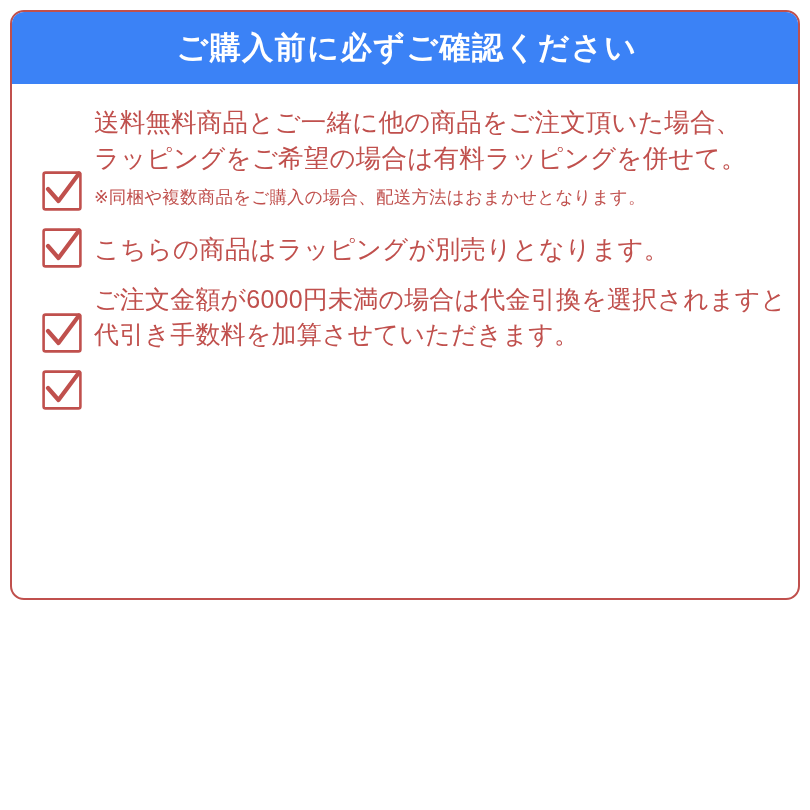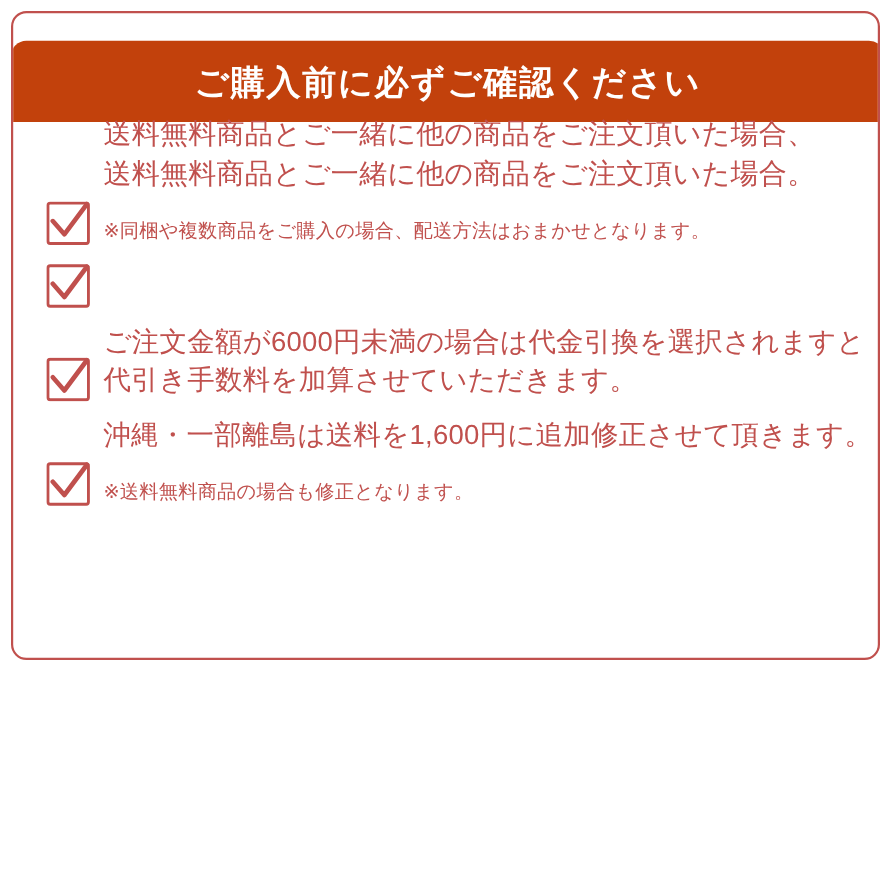--- a/index.html
+++ b/index.html
@@ -26,27 +26,26 @@
     background: #ffffff;
     overflow: hidden;
   }
 
   .header-bar {
     position: absolute;
     left: -2px;
     top: -2px;
     width: 794px;
     height: 74px;
-    background: #c2410c;
+    background: #3b82f6;
     border-top-left-radius: 14px;
     border-top-right-radius: 14px;
     display: flex;
     align-items: center;
     justify-content: center;
-    margin-top: 27px;
   }
 
   .header-title {
     color: #ffffff;
     font-size: 31px;
     font-weight: bold;
     letter-spacing: 1.5px;
     line-height: 1;
   }
 
@@ -86,21 +85,21 @@
     white-space: nowrap;
     letter-spacing: 0.2px;
   }
 
   .note {
     color: #c0504d;
     font-size: 17.5px;
     line-height: 1.5;
     white-space: nowrap;
     letter-spacing: 0.2px;
-    margin-top: 20px;
+    margin-top: 8px;
   }
 
   .item-3 .line { font-size: 25px; }
   .item-4 .line { font-size: 25px; }
 </style>
 </head>
 <body>
 
 <div id="notice-card">
 
@@ -112,33 +111,34 @@
 
     <div class="item item-1">
       <span class="check-icon">
         <svg width="40" height="40" viewBox="0 0 40 40" aria-hidden="true">
           <rect x="1.6" y="1.6" width="36.8" height="36.8" rx="2" fill="none" stroke="#c0504d" stroke-width="2.6"></rect>
           <path d="M6 18 L16.5 30 L37 2.5" fill="none" stroke="#c0504d" stroke-width="4.2" stroke-linecap="round" stroke-linejoin="round"></path>
         </svg>
       </span>
       <div class="item-body">
         <div class="line">送料無料商品とご一緒に他の商品をご注文頂いた場合、</div>
-        <div class="line">送料無料商品とご一緒に他の商品をご注文頂いた場合。</div>
+        <div class="line">ラッピングをご希望の場合は有料ラッピングを併せて。</div>
         <div class="note">※同梱や複数商品をご購入の場合、配送方法はおまかせとなります。</div>
       </div>
     </div>
 
     <div class="item item-2">
       <span class="check-icon">
         <svg width="40" height="40" viewBox="0 0 40 40" aria-hidden="true">
           <rect x="1.6" y="1.6" width="36.8" height="36.8" rx="2" fill="none" stroke="#c0504d" stroke-width="2.6"></rect>
           <path d="M6 18 L16.5 30 L37 2.5" fill="none" stroke="#c0504d" stroke-width="4.2" stroke-linecap="round" stroke-linejoin="round"></path>
         </svg>
       </span>
       <div class="item-body">
+        <div class="line">こちらの商品はラッピングが別売りとなります。</div>
       </div>
     </div>
 
     <div class="item item-3">
       <span class="check-icon">
         <svg width="40" height="40" viewBox="0 0 40 40" aria-hidden="true">
           <rect x="1.6" y="1.6" width="36.8" height="36.8" rx="2" fill="none" stroke="#c0504d" stroke-width="2.6"></rect>
           <path d="M6 18 L16.5 30 L37 2.5" fill="none" stroke="#c0504d" stroke-width="4.2" stroke-linecap="round" stroke-linejoin="round"></path>
         </svg>
       </span>
@@ -148,20 +148,16 @@
       </div>
     </div>
 
     <div class="item item-4">
       <span class="check-icon">
         <svg width="40" height="40" viewBox="0 0 40 40" aria-hidden="true">
           <rect x="1.6" y="1.6" width="36.8" height="36.8" rx="2" fill="none" stroke="#c0504d" stroke-width="2.6"></rect>
           <path d="M6 18 L16.5 30 L37 2.5" fill="none" stroke="#c0504d" stroke-width="4.2" stroke-linecap="round" stroke-linejoin="round"></path>
         </svg>
       </span>
-      <div class="item-body">
-        <div class="line">沖縄・一部離島は送料を1,600円に追加修正させて頂きます。</div>
-        <div class="note">※送料無料商品の場合も修正となります。</div>
-      </div>
     </div>
 
   </div>
 </div>
 
 </body></html>

